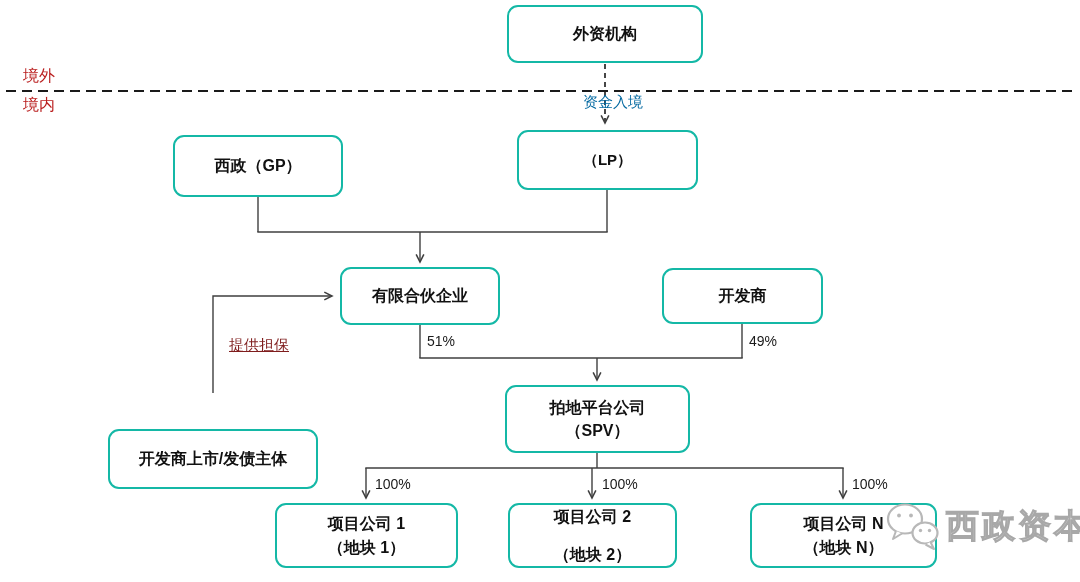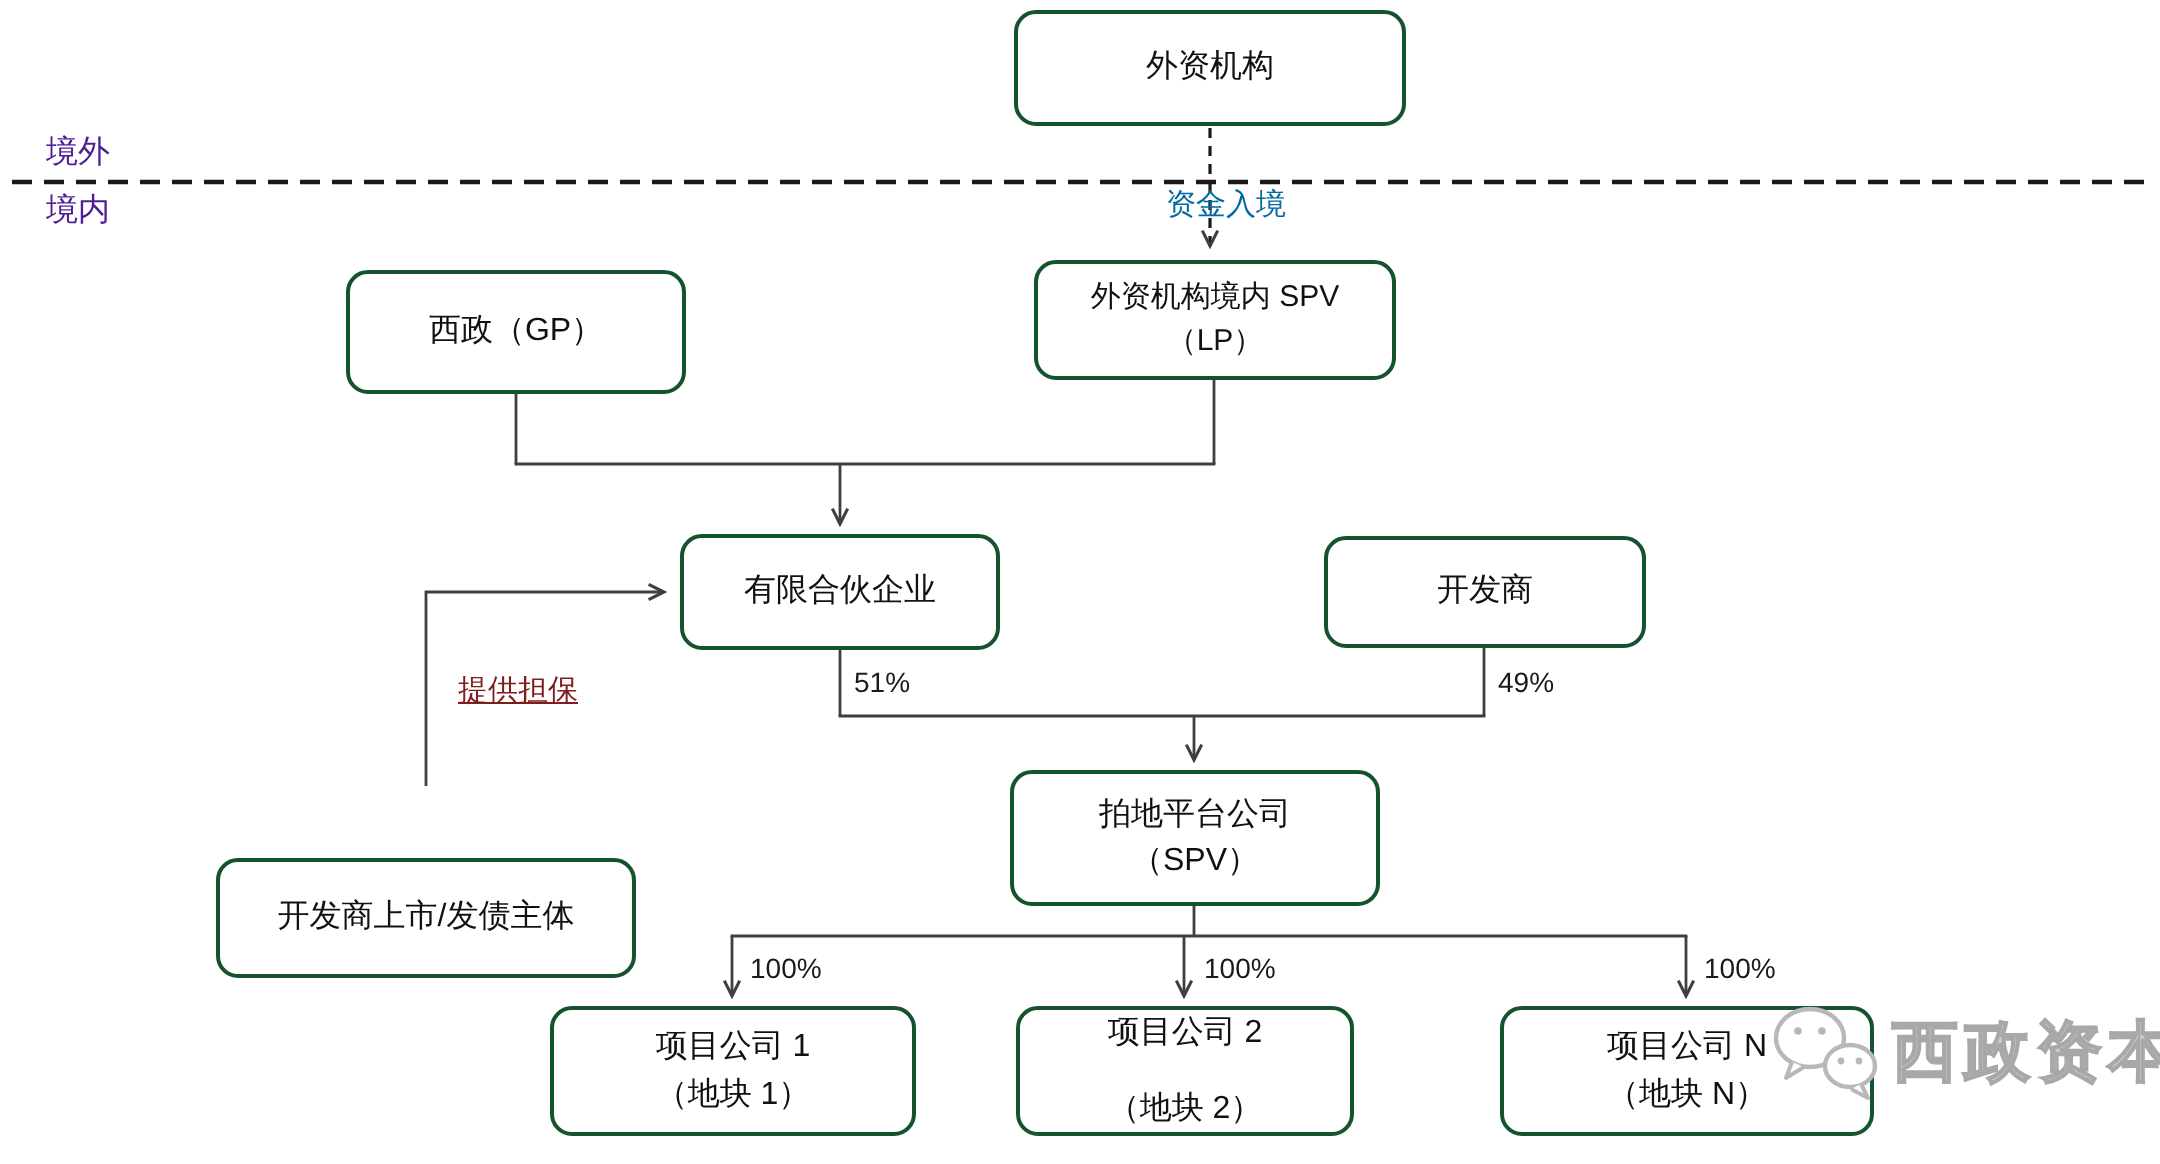--- a/index.html
+++ b/index.html
@@ -4,35 +4,35 @@
 <style>
   html,body{margin:0;padding:0;background:#ffffff;}
   .stage{
     position:relative;width:1080px;height:582px;background:#ffffff;
     font-family:"Liberation Sans","DejaVu Sans",sans-serif;color:#111;
     overflow:hidden;
   }
   .wires{position:absolute;left:0;top:0;width:1080px;height:582px;}
   .node{
     position:absolute;box-sizing:border-box;
-    border:2px solid #14532d;border-radius:11px;background:#fff;
+    border:2px solid #14b8a6;border-radius:11px;background:#fff;
     display:flex;flex-direction:column;align-items:center;justify-content:center;
-    font-weight:normal;font-size:16px;line-height:1.45;text-align:center;color:#111;
+    font-weight:bold;font-size:16px;line-height:1.45;text-align:center;color:#111;
   }
   .n-foreign{left:507px;top:5px;width:196px;height:58px;}
   .n-gp{left:173px;top:135px;width:170px;height:62px;}
   .n-spv{left:517px;top:130px;width:181px;height:60px;font-size:15px;}
   .n-partnership{left:340px;top:267px;width:160px;height:58px;}
   .n-developer{left:662px;top:268px;width:161px;height:56px;}
   .n-bond{left:108px;top:393px;width:210px;height:60px;margin-top:36px;}
   .n-platform{left:505px;top:385px;width:185px;height:68px;}
   .n-p1{left:275px;top:503px;width:183px;height:65px;}
   .n-p2{left:508px;top:503px;width:169px;height:65px;justify-content:space-between;}
   .n-pn{left:750px;top:503px;width:187px;height:65px;}
-  .lbl{position:absolute;font-size:15px;color:#4c1d95;white-space:nowrap;}
+  .lbl{position:absolute;font-size:15px;color:#b91c1c;white-space:nowrap;}
   .l-outside{left:23px;top:66px;font-size:16px;}
   .l-inside{left:23px;top:95px;font-size:16px;}
   .l-capital{left:583px;top:93px;color:#0369a1;}
   .l-guarantee{left:229px;top:336px;color:#7f1d1d;text-decoration:underline;}
   .l-pct{font-size:14px;color:#1a1a1a;}
   .l-51{left:427px;top:333px;}
   .l-49{left:749px;top:333px;}
   .l-1001{left:375px;top:476px;}
   .l-1002{left:602px;top:476px;}
   .l-100n{left:852px;top:476px;}
@@ -92,21 +92,20 @@
 
   <div class="node n-foreign">
     <span>外资机构</span>
   </div>
 
   <div class="node n-gp">
     <span>西政（GP）</span>
   </div>
 
   <div class="node n-spv">
-    <span>外资机构境内 SPV</span>
     <span>（LP）</span>
   </div>
 
   <div class="node n-partnership">
     <span>有限合伙企业</span>
   </div>
 
   <div class="node n-developer">
     <span>开发商</span>
   </div>

